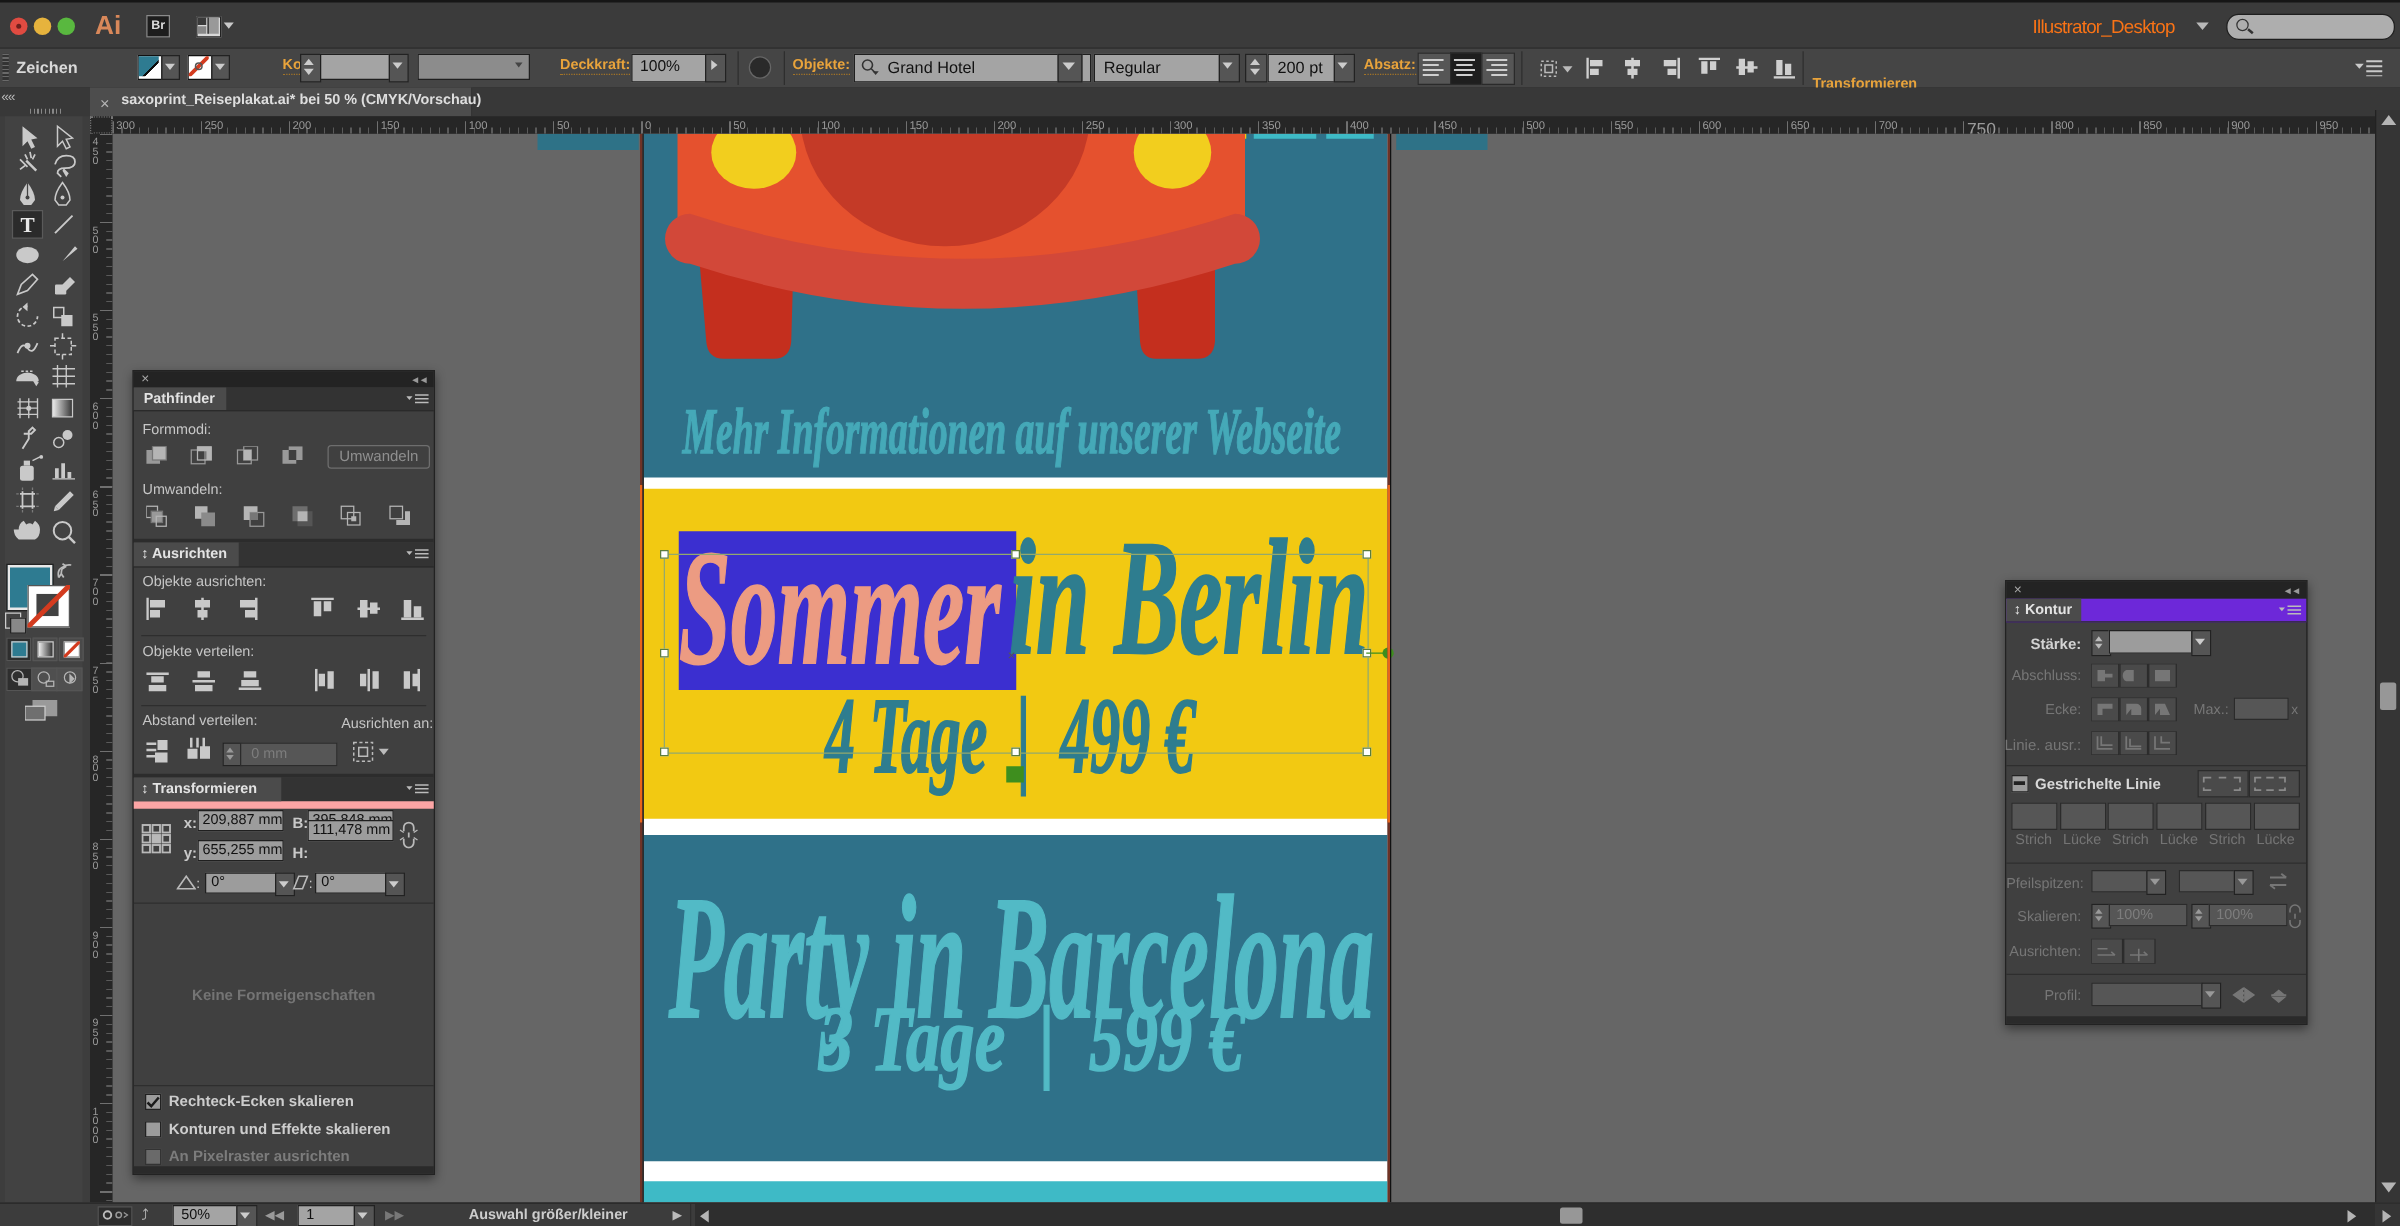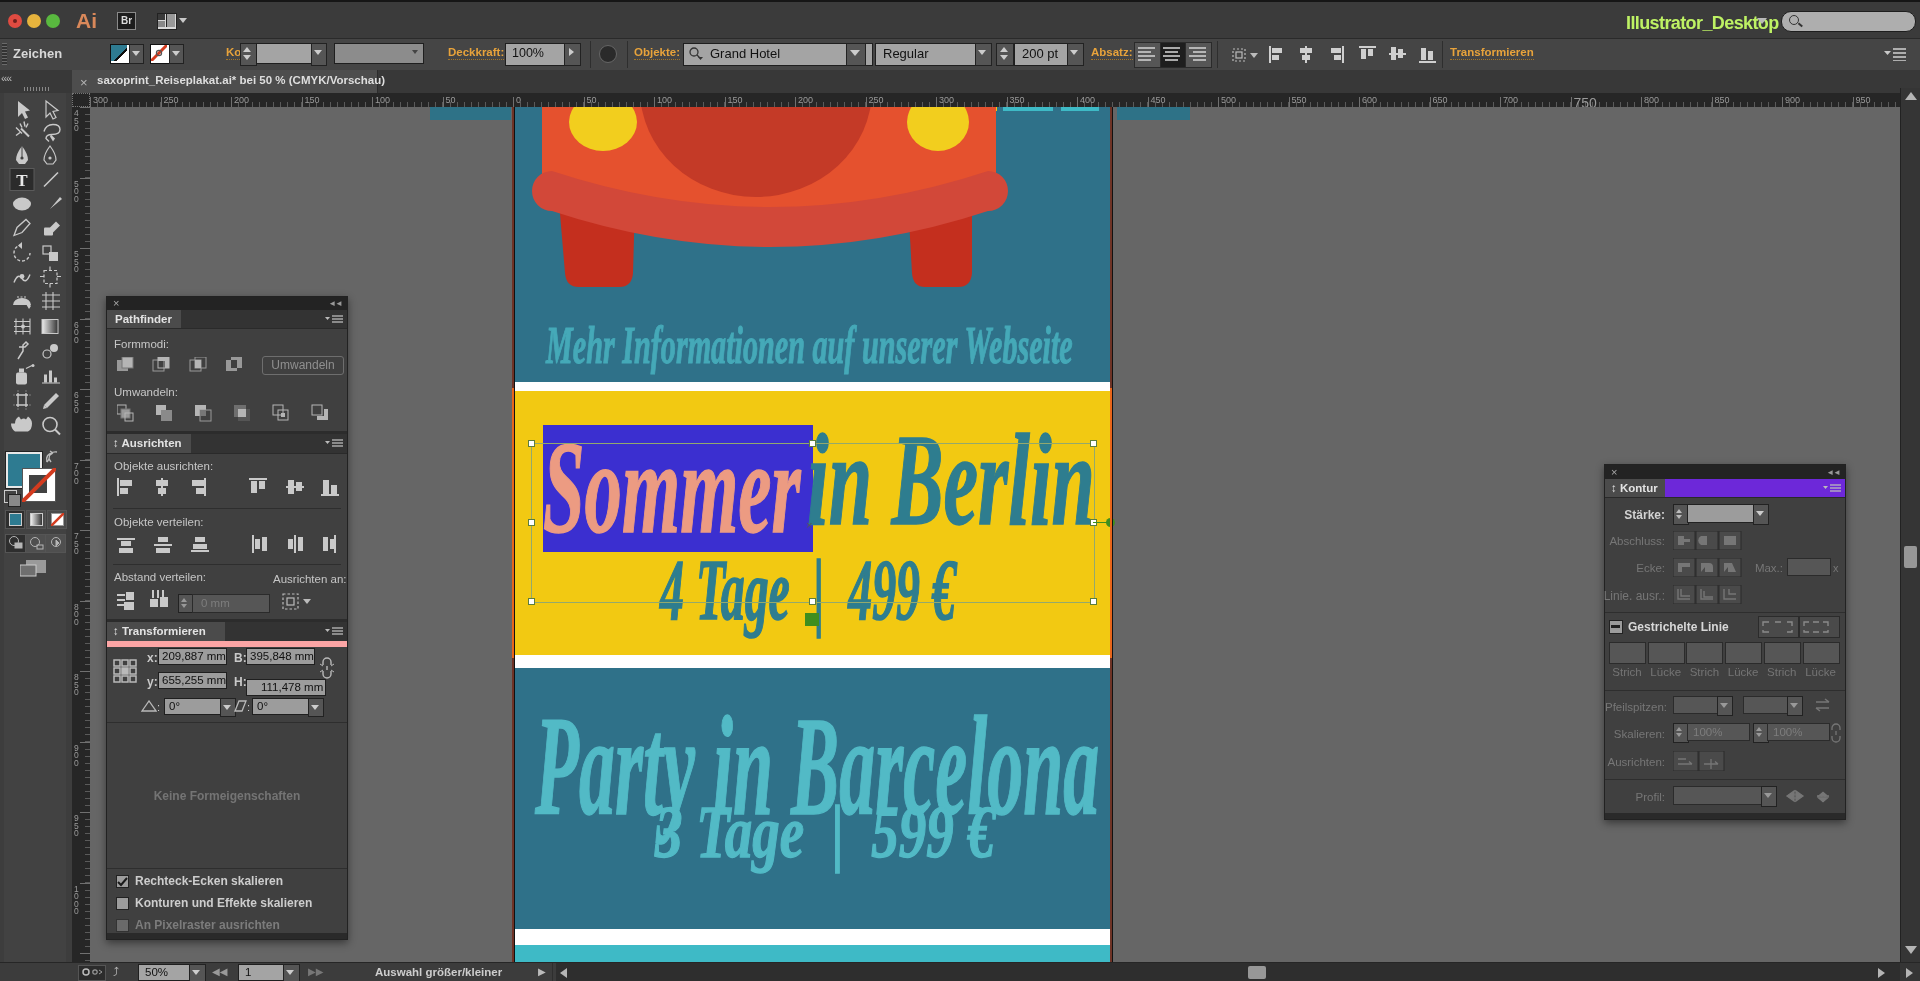--- a/index.html
+++ b/index.html
@@ -19,21 +19,21 @@
   <div class="a" style="left:13px;top:17px;width:4px;height:4px;border-radius:50%;background:#6d1f1c;"></div>
   <div class="a" style="left:27px;top:12px;width:14px;height:14px;border-radius:50%;background:#e6b33d;"></div>
   <div class="a" style="left:46px;top:12px;width:14px;height:14px;border-radius:50%;background:#59b83f;"></div>
   <div class="a" style="left:76px;top:7px;color:#d9885a;font-size:21px;font-weight:bold;">Ai</div>
   <div class="a" style="left:117px;top:10px;width:17px;height:16px;background:#1d1d1d;border:1px solid #8a8a8a;color:#dcdcdc;font-size:10px;font-weight:bold;text-align:center;line-height:16px;">Br</div>
   <div class="a" style="left:157px;top:11px;width:18px;height:15px;background:#d8d8d8;border:1px solid #222;"></div>
   <div class="a" style="left:158px;top:12px;width:7px;height:6px;background:#3a3a3a;"></div>
   <div class="a" style="left:158px;top:19px;width:7px;height:6px;background:#888;"></div>
   <div class="a" style="left:166px;top:12px;width:8px;height:13px;background:#999;border-left:1px solid #222;"></div>
   <div class="a" style="left:179px;top:16px;width:0;height:0;border-left:4px solid transparent;border-right:4px solid transparent;border-top:5px solid #c9c9c9;"></div>
-  <div class="a" style="left:1626px;top:11px;color:#bef264;font-size:18px;font-weight:bold;letter-spacing:-0.6px;">Illustrator_Desktop</div>
+  <div class="a" style="left:1626px;top:11px;color:#f97316;font-size:15px;font-weight:normal;letter-spacing:-0.6px;">Illustrator_Desktop</div>
   <div class="a" style="left:1757px;top:16px;width:0;height:0;border-left:5px solid transparent;border-right:5px solid transparent;border-top:6px solid #b9b9b9;"></div>
   <div class="a" style="left:1781px;top:9px;width:133px;height:19px;background:#aeaeae;border:1px solid #1e1e1e;border-radius:10px;"></div>
   <div class="a" style="left:1789px;top:13px;width:8px;height:8px;border:1.5px solid #333;border-radius:50%;"></div>
   <div class="a" style="left:1798px;top:22px;width:5px;height:1.5px;background:#333;transform:rotate(40deg);"></div>
 </div>
 
 <div class="a" id="ctrlbar" style="left:0;top:39px;width:1920px;height:31px;background:#454545;border-bottom:1px solid #252525;">
   <div class="a" style="left:2px;top:4px;width:5px;height:22px;background:repeating-linear-gradient(to bottom,#6a6a6a 0 1px,#333 1px 3px);"></div>
   <div class="a" style="left:13px;top:7px;color:#d8d8d8;font-size:13px;font-weight:bold;">Zeichen</div>
 
@@ -134,21 +134,21 @@
         <rect x="99" y="3" width="5" height="7"></rect>
       <rect x="120" y="7" width="17" height="2"></rect>
         <rect x="122" y="1" width="5" height="13"></rect>
         <rect x="129" y="3" width="5" height="9"></rect>
       <rect x="150" y="15" width="17" height="2"></rect>
         <rect x="152" y="2" width="5" height="12"></rect>
         <rect x="159" y="5" width="5" height="9"></rect>
     </g>
     </svg>
   <div class="a sep" style="left:1442px;top:2px;width:1px;height:27px;"></div>
-  <div class="a olbl" style="left:1450px;top:7px;">Transformieren</div>
+  <div class="a olbl" style="left:1450px;top:22px;">Transformieren</div>
   <svg class="a" style="left:1884px;top:9px;" width="22" height="13">
     <path d="M0 3 l7 0 l-3.5 4 z" fill="#c9c9c9"></path>
     <g stroke="#c9c9c9" stroke-width="1.6">
         <line x1="9" y1="1" x2="22" y2="1"></line>
         <line x1="9" y1="5" x2="22" y2="5"></line>
         <line x1="9" y1="9" x2="22" y2="9"></line>
         <line x1="9" y1="13" x2="22" y2="13"></line>
       </g>
     </svg>
 </div>
@@ -600,21 +600,21 @@
         <rect x="17" y="17" width="6" height="6"></rect>
       </g>
     </svg>
   <div class="a" style="left:40px;top:354px;color:#c9c9c9;font-size:12px;font-weight:bold;">x:</div>
   <div class="a fld" style="left:51px;top:351px;width:64px;height:15px;font-size:11.5px;line-height:15px;padding-left:3px;overflow:hidden;background:#9c9c9c;">209,887 mm</div>
   <div class="a" style="left:127px;top:354px;color:#c9c9c9;font-size:12px;font-weight:bold;">B:</div>
   <div class="a fld" style="left:139px;top:351px;width:64px;height:15px;font-size:11.5px;line-height:15px;padding-left:3px;overflow:hidden;background:#9c9c9c;">395,848 mm</div>
   <div class="a" style="left:40px;top:378px;color:#c9c9c9;font-size:12px;font-weight:bold;">y:</div>
   <div class="a fld" style="left:51px;top:375px;width:64px;height:15px;font-size:11.5px;line-height:15px;padding-left:3px;overflow:hidden;background:#9c9c9c;text-align:right;">655,255 mm</div>
   <div class="a" style="left:127px;top:378px;color:#c9c9c9;font-size:12px;font-weight:bold;">H:</div>
-  <div class="a fld" style="left:139px;top:382px;width:64px;height:15px;font-size:11.5px;line-height:15px;padding-left:14px;overflow:hidden;background:#9c9c9c;">111,478 mm</div>
+  <div class="a fld" style="left:139px;top:359px;width:64px;height:15px;font-size:11.5px;line-height:15px;padding-left:3px;overflow:hidden;background:#9c9c9c;">111,478 mm</div>
   <svg class="a" style="left:212px;top:360px;" width="16" height="22">
       <g fill="none" stroke="#b9b9b9" stroke-width="1.4">
         <path d="M4 8 l0 -3 a4 4 0 0 1 8 0 l0 3"></path>
         <path d="M4 14 l0 3 a4 4 0 0 0 8 0 l0 -3"></path>
         <line x1="8" y1="9" x2="8" y2="13"></line>
         <line x1="1" y1="7" x2="4" y2="9" stroke-width="1"></line>
         <line x1="12" y1="9" x2="15" y2="7" stroke-width="1"></line>
         <line x1="1" y1="15" x2="4" y2="13" stroke-width="1"></line>
         <line x1="12" y1="13" x2="15" y2="15" stroke-width="1"></line>
       </g>

